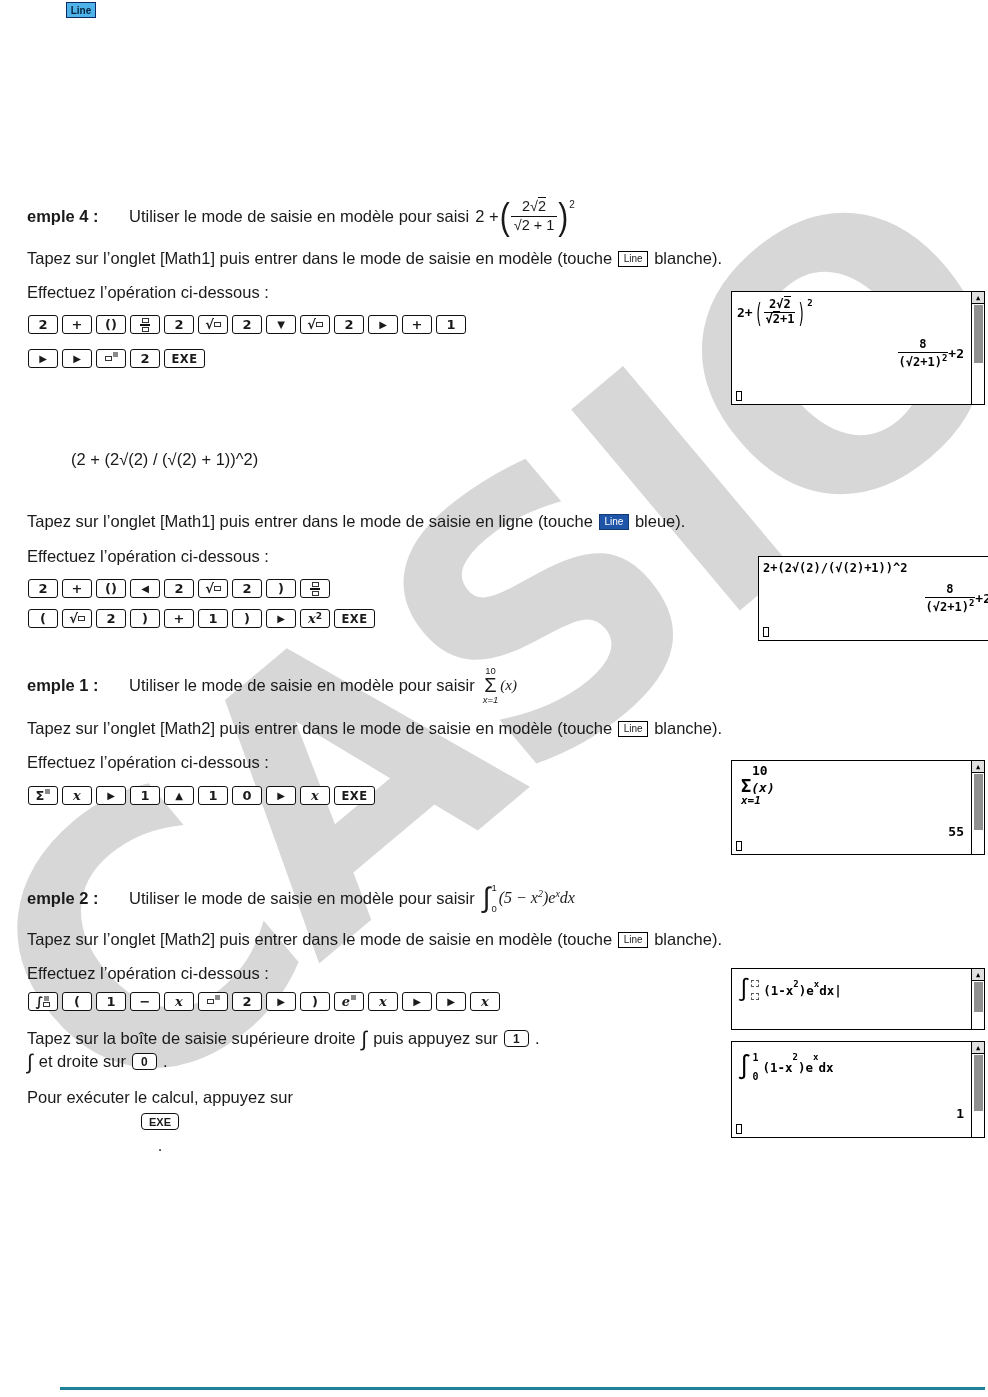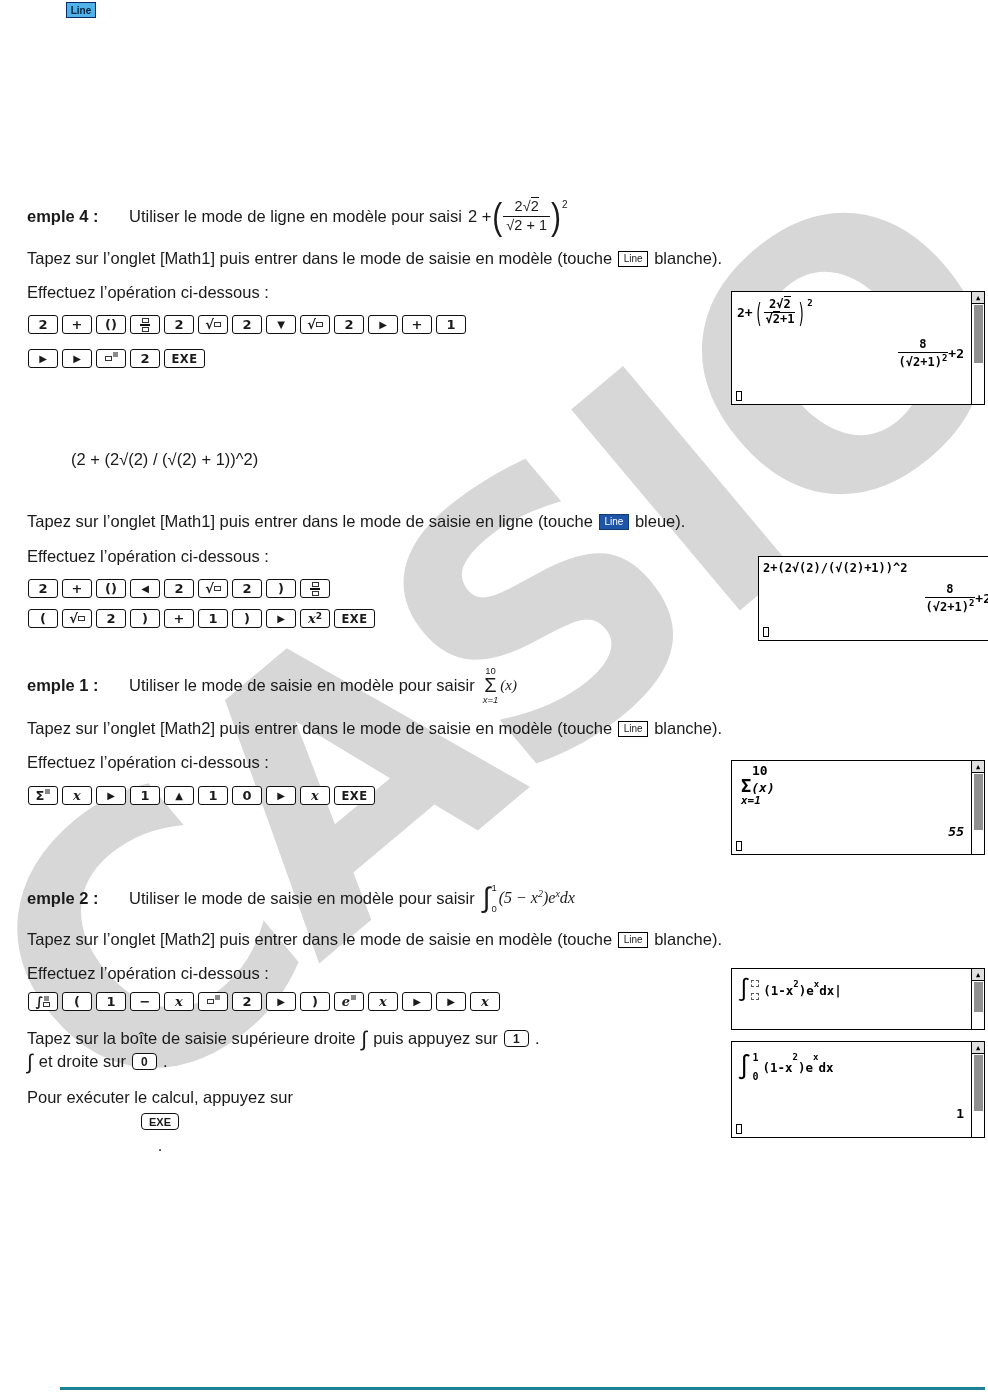--- a/index.html
+++ b/index.html
@@ -89,21 +89,21 @@
 <body>
 
 <div class="page">
 
   <div class="wm">CASIO</div>
 
   <div class="toptab">Line</div>
 
   <div class="abs tline" style="left:27px; top:192px; height:48px;">
     <span class="exlabel">emple 4 :</span>
-    <span>Utiliser le mode de ligne en modèle pour saisi</span>
+    <span>Utiliser le mode de saisie en modèle pour saisi</span>
     <span class="hmath">
       <span>2 +</span>
       <span class="bigp">(</span>
       <span class="frac">
         <span class="fn"><span>2√</span><span class="rad">2</span></span>
         <span class="fd"><span>√</span><span class="rad">2</span><span> + 1</span></span>
       </span>
       <span class="bigp">)</span>
       <span class="hsup">2</span>
     </span>
@@ -294,21 +294,21 @@
       </span>
       <span class="key kwide">EXE</span>
     </div>
 
   <div class="screen" style="left:731px; top:760px; width:254px; height:95px;">
     <div style="position:absolute; left:9px; top:3px; line-height:1.05;">
       <div style="margin-left:11px;">10</div>
       <div><span style="font-size:17px;">Σ</span><span class="sxi">(x)</span></div>
       <div class="sxi" style="font-size:11px;">x=1</div>
     </div>
-    <div style="position:absolute; right:20px; bottom:15px;font-style:italic;">55</div>
+    <div style="position:absolute; right:20px; bottom:15px;">55</div>
     <span class="scur"></span>
     <div class="sb">
       <div class="sbup">▲</div>
       <div class="sbthumb" style="top:13px; height:56px;"></div>
     </div>
   </div>
 
   <div class="abs tline" style="left:27px; top:875px; height:46px;">
     <span class="exlabel">emple 2 :</span>
     <span>Utiliser le mode de saisie en modèle pour saisir</span>

